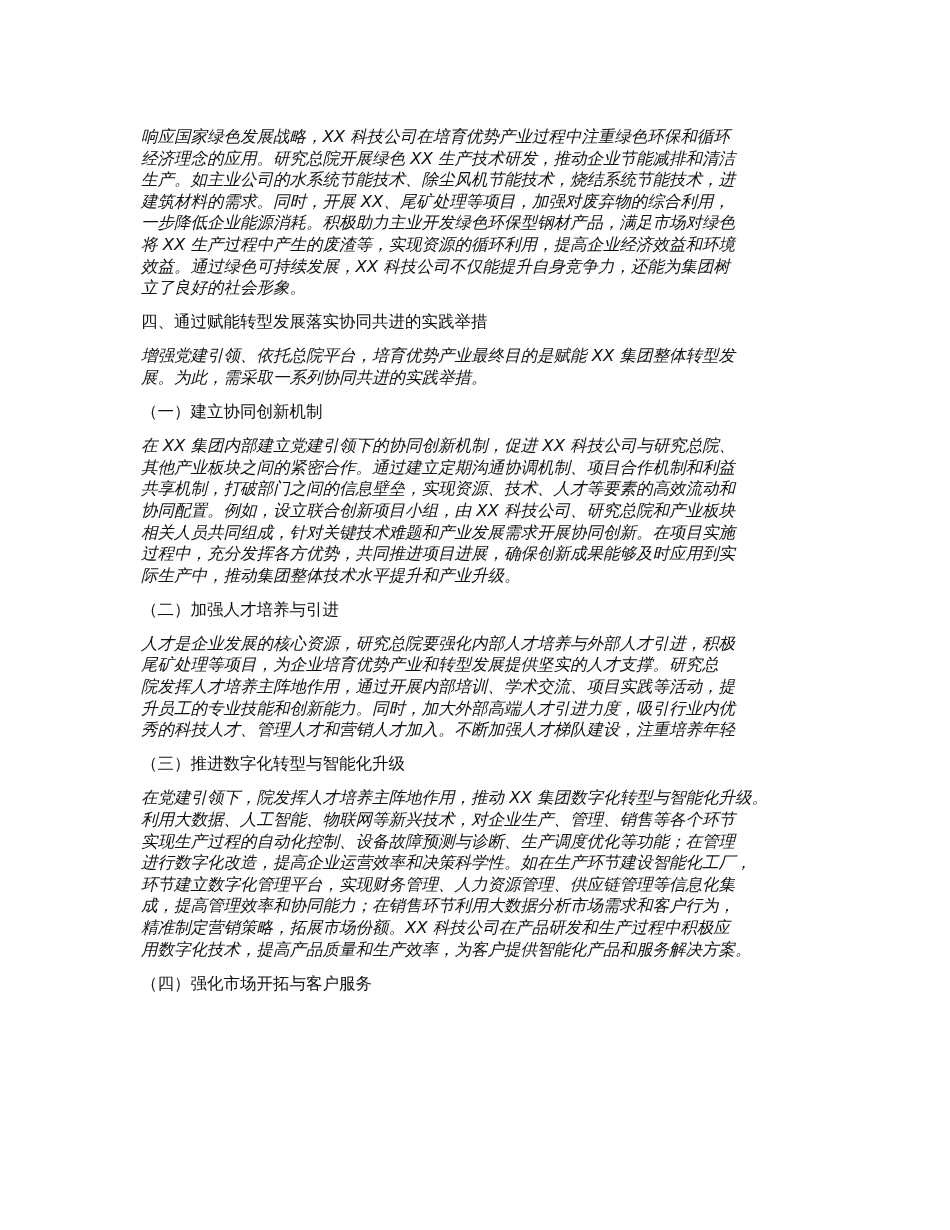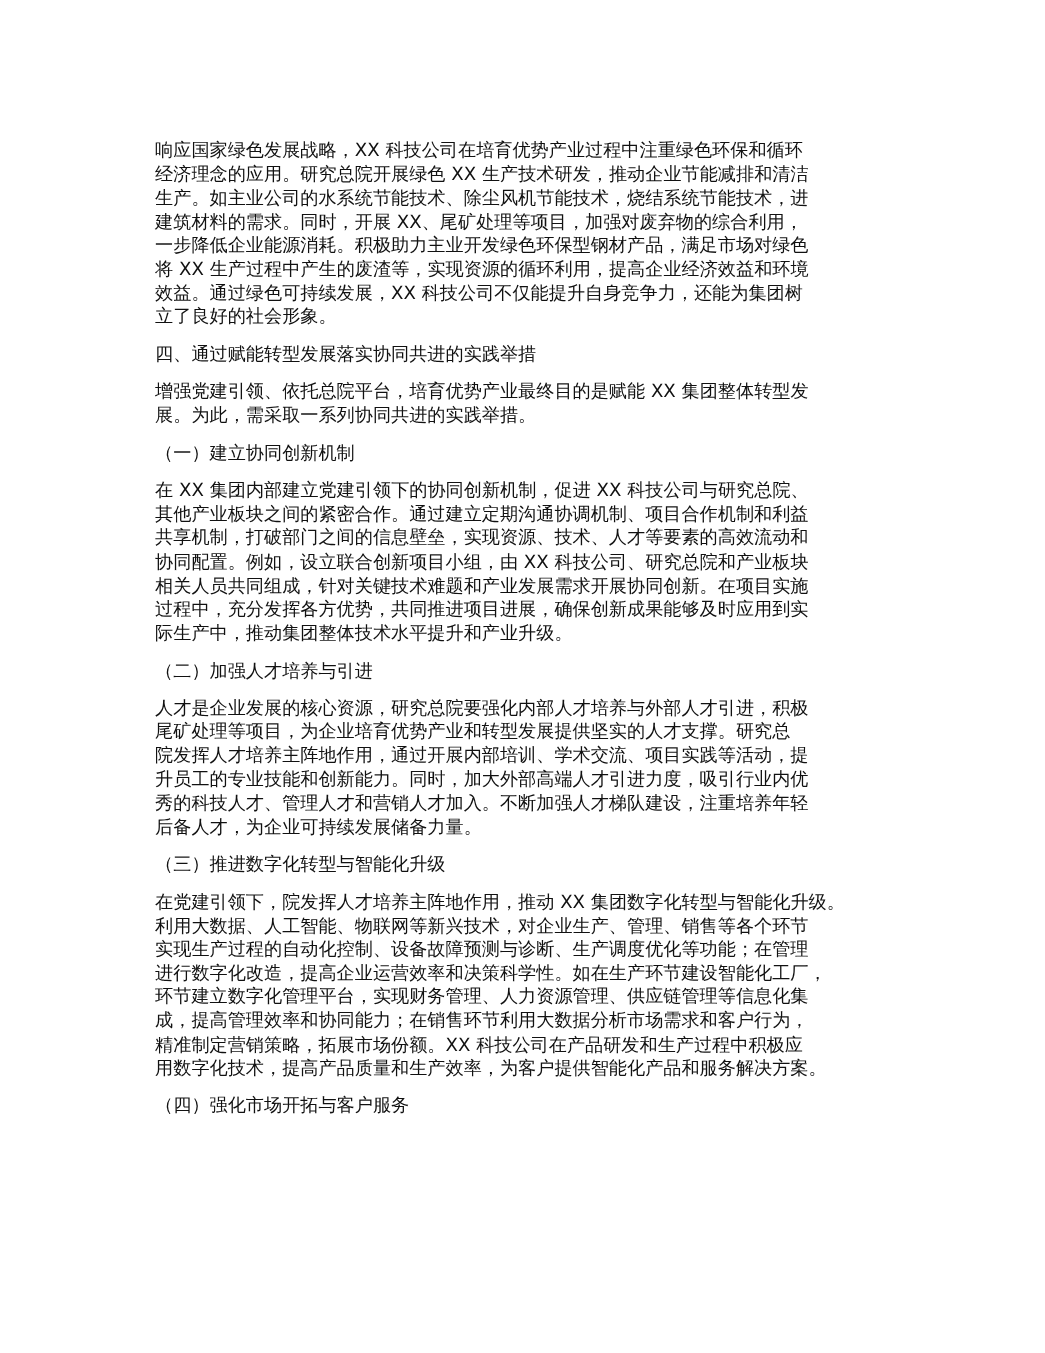--- a/index.html
+++ b/index.html
@@ -3,21 +3,21 @@
 <meta charset="utf-8">
 <style>
   html, body { margin: 0; padding: 0; background: #ffffff; }
   body { width: 950px; height: 1230px; position: relative; overflow: hidden; }
   .page {
     position: absolute; left: 141px; top: 126px; width: 700px;
     font-family: "DejaVu Sans", "Liberation Sans", sans-serif;
     font-size: 16.5px; color: #111111; line-height: 21.6px;
   }
   .para { margin: 0 0 12.5px 0; }
-  .line { display: block; white-space: nowrap; }
+  .line { display: block; white-space: nowrap; font-style: italic; }
   .heading { margin: 0 0 12.5px 0; }
 </style>
 </head>
 <body>
 
 <div class="page">
 
   <div class="para">
     <span class="line">响应国家绿色发展战略，XX 科技公司在培育优势产业过程中注重绿色环保和循环</span>
     <span class="line">经济理念的应用。研究总院开展绿色 XX 生产技术研发，推动企业节能减排和清洁</span>
@@ -49,21 +49,20 @@
   </div>
 
   <div class="heading">（二）加强人才培养与引进</div>
 
   <div class="para">
     <span class="line">人才是企业发展的核心资源，研究总院要强化内部人才培养与外部人才引进，积极</span>
     <span class="line">尾矿处理等项目，为企业培育优势产业和转型发展提供坚实的人才支撑。研究总</span>
     <span class="line">院发挥人才培养主阵地作用，通过开展内部培训、学术交流、项目实践等活动，提</span>
     <span class="line">升员工的专业技能和创新能力。同时，加大外部高端人才引进力度，吸引行业内优</span>
     <span class="line">秀的科技人才、管理人才和营销人才加入。不断加强人才梯队建设，注重培养年轻</span>
-    <span class="line">后备人才，为企业可持续发展储备力量。</span>
   </div>
 
   <div class="heading">（三）推进数字化转型与智能化升级</div>
 
   <div class="para">
     <span class="line">在党建引领下，院发挥人才培养主阵地作用，推动 XX 集团数字化转型与智能化升级。</span>
     <span class="line">利用大数据、人工智能、物联网等新兴技术，对企业生产、管理、销售等各个环节</span>
     <span class="line">实现生产过程的自动化控制、设备故障预测与诊断、生产调度优化等功能；在管理</span>
     <span class="line">进行数字化改造，提高企业运营效率和决策科学性。如在生产环节建设智能化工厂，</span>
     <span class="line">环节建立数字化管理平台，实现财务管理、人力资源管理、供应链管理等信息化集</span>

